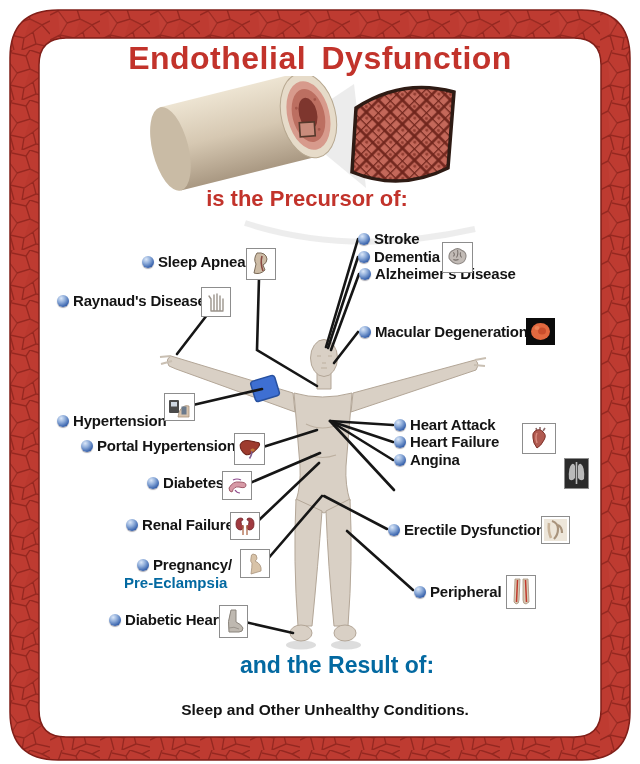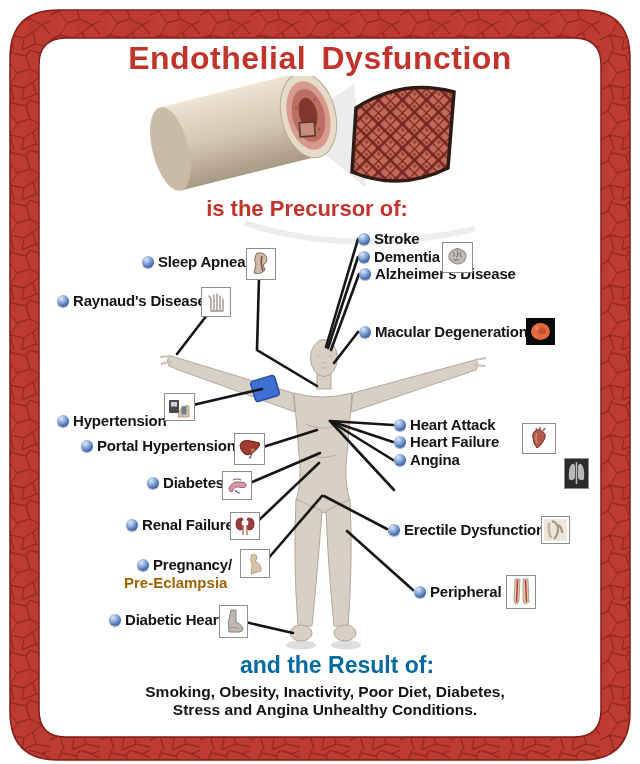--- a/index.html
+++ b/index.html
@@ -1,32 +1,32 @@
 <!DOCTYPE html>
 <html><head>
 <meta charset="utf-8">
 <style>
   html,body{margin:0;padding:0;background:#ffffff;}
   .poster{position:relative;width:640px;height:764px;background:#ffffff;overflow:hidden;
           font-family:"Liberation Sans",sans-serif;}
   .abs{position:absolute;}
   .title{position:absolute;left:0;top:40px;width:640px;text-align:center;
          font:bold 32px "Liberation Sans",sans-serif;color:#C2332B;letter-spacing:.5px;word-spacing:6px;}
-  .sub-heading{position:absolute;left:0;top:196px;width:614px;text-align:center;
+  .sub-heading{position:absolute;left:0;top:186px;width:614px;text-align:center;
          font:bold 22px "Liberation Sans",sans-serif;color:#C2332B;}
   .result-heading{position:absolute;left:22px;top:652px;width:630px;text-align:center;
          font:bold 23px "Liberation Sans",sans-serif;color:#0369a1;}
   .result-line{position:absolute;left:10px;width:630px;text-align:center;
          font:bold 15.5px "Liberation Sans",sans-serif;color:#141414;}
   .row{position:absolute;display:flex;align-items:center;gap:4px;height:15px;}
   .bullet{width:12px;height:12px;border-radius:50%;flex:none;
           background:radial-gradient(circle at 35% 28%,#dbe7f8 0%,#8fadda 35%,#3a64ad 72%,#1f4185 100%);
           box-shadow:0 1px 1px rgba(0,0,30,.35);}
   .lbl{font:bold 15px "Liberation Sans",sans-serif;color:#141414;letter-spacing:-.2px;white-space:nowrap;}
-  .lbl2{position:absolute;font:bold 15px "Liberation Sans",sans-serif;color:#a16207;white-space:nowrap;}
+  .lbl2{position:absolute;font:bold 15px "Liberation Sans",sans-serif;color:#0369a1;white-space:nowrap;}
   .icon-box{position:absolute;background:#fff;border:1px solid #8d8d8d;
             display:flex;align-items:center;justify-content:center;overflow:hidden;}
   .icon-box.dark{background:#0b0b0b;border-color:#0b0b0b;}
   svg{display:block;}
 </style>
 </head>
 <body>
 
 <div class="poster">
 
@@ -299,16 +299,15 @@
     </svg>
   </div>
   <div class="icon-box" style="left:219px;top:605px;width:27px;height:31px">
     <svg width="23" height="27" viewBox="0 0 23 27">
       <path d="M9,2 L14,2 L14,14 Q19,16 21,20 Q21,24 17,24 L7,24 Q5,14 9,2" fill="#BEB8B0" stroke="#8A847C" stroke-width="1"></path>
       <path d="M7,20 Q12,18 17,21" stroke="#9A948C" stroke-width="1" fill="none"></path>
     </svg>
   </div>
 
   <div class="result-heading">and the Result of:</div>
-  <div class="result-line" style="top:683px">Smoking, Obesity, Inactivity, Poor Diet, Diabetes,</div>
-  <div class="result-line" style="top:701px">Stress and Angina Unhealthy Conditions.</div>
+  <div class="result-line" style="top:701px">Sleep and Other Unhealthy Conditions.</div>
 
 </div>
 
 </body></html>

